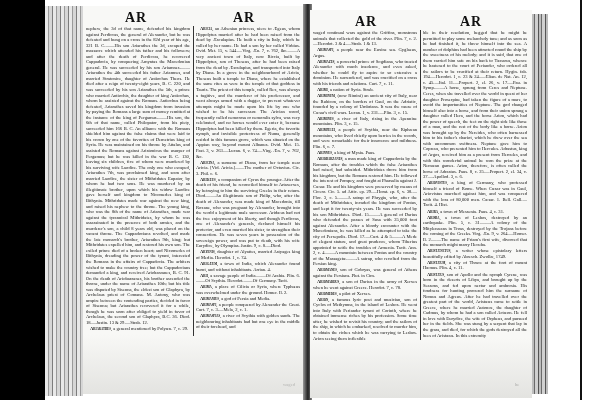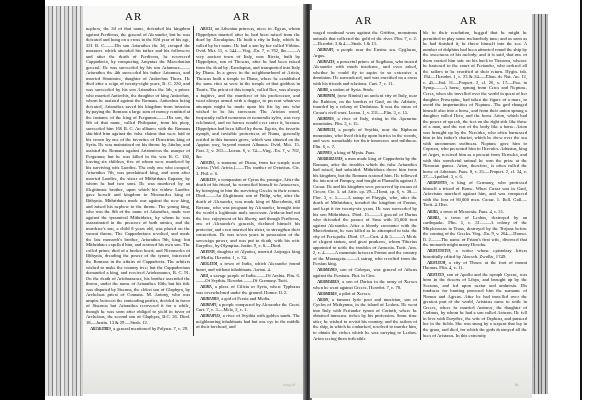--- a/index.html
+++ b/index.html
@@ -20,21 +20,21 @@
     background: repeating-linear-gradient(90deg,#bdbdbd 0 2px,#6a6a6a 2px 3px,#d0d0d0 3px 6px,#555 6px 7px);
   }
   .page {
     position:absolute; top:6px; height:388px; background:#f8f8f6; overflow:hidden;
   }
   .page.left { left:83px; width:222px; }
   .page.right { left:310px; width:222px; top:10px; }
   .gutter { position:absolute; left:303px; top:4px; width:9px; height:396px;
     background:linear-gradient(90deg,#999 0,#333 45%,#222 55%,#888 100%); }
   .headers { position:absolute; top:4px; left:0; width:100%; height:18px; }
-  .hdr { position:absolute; font-size:11px; font-weight:normal; letter-spacing:1px; color:#111; }
+  .hdr { position:absolute; font-size:14px; font-weight:bold; letter-spacing:1px; color:#111; }
   .col {
     position:absolute; top:20px; width:104px; height:362px; overflow:hidden;
     font-size:4.6px; line-height:5.55px; color:#111; text-align:justify;
   }
   .col p { margin:0 0 0.5px 0; text-indent:4px; }
   .col p .hw { font-variant:small-caps; font-weight:bold; }
   .col-rule { position:absolute; top:20px; width:1px; height:310px; background:#333; }
   .catch { position:absolute; font-size:4.6px; color:#111; }
   .shade { position:absolute; left:0; bottom:0; width:100%; height:60px;
     background:linear-gradient(180deg,rgba(248,248,246,0),rgba(225,225,222,0.9)); }

